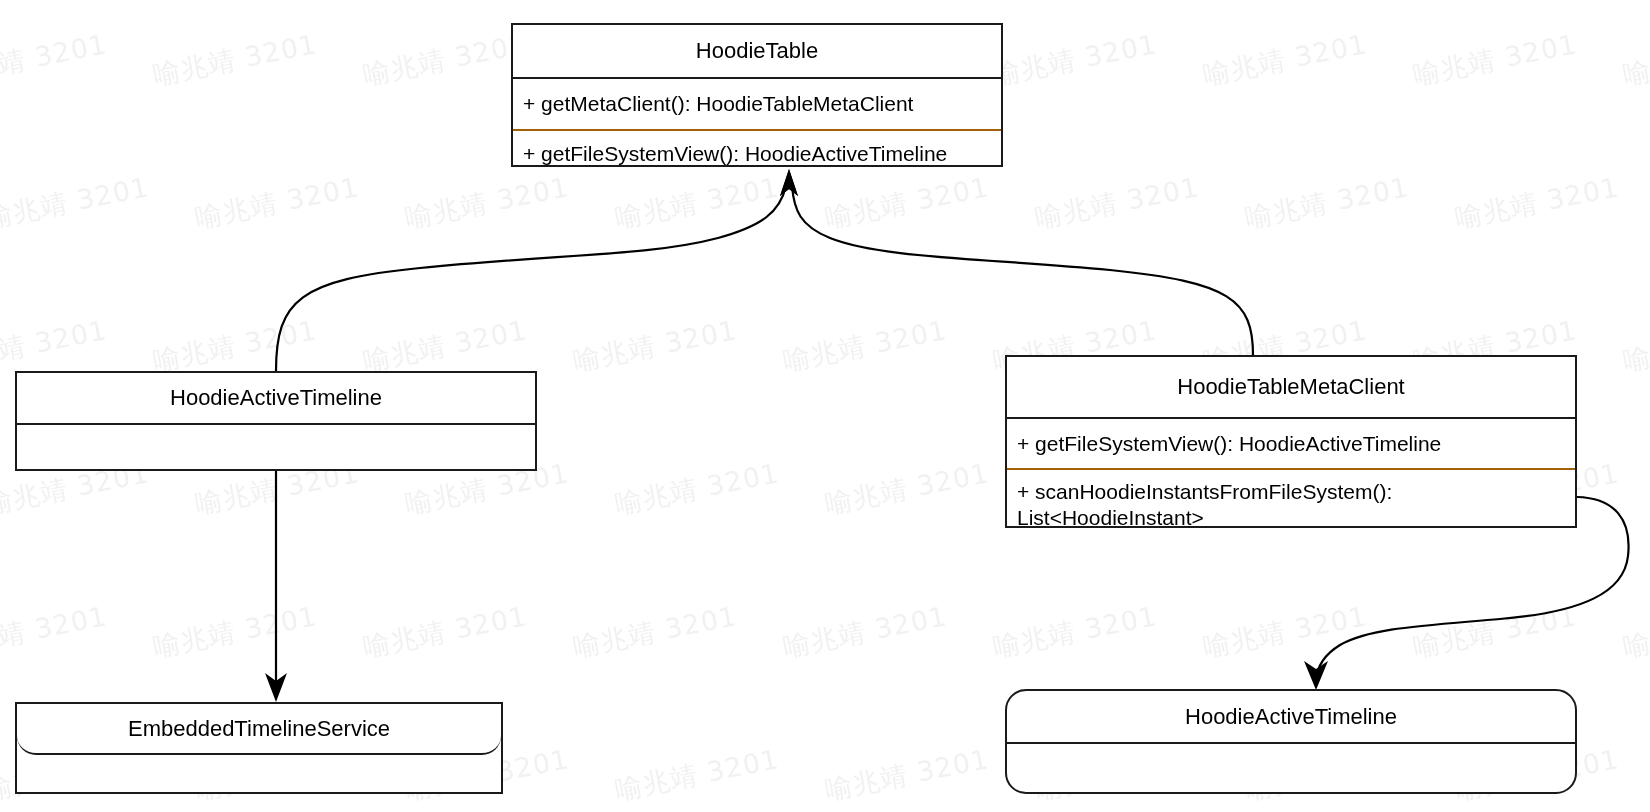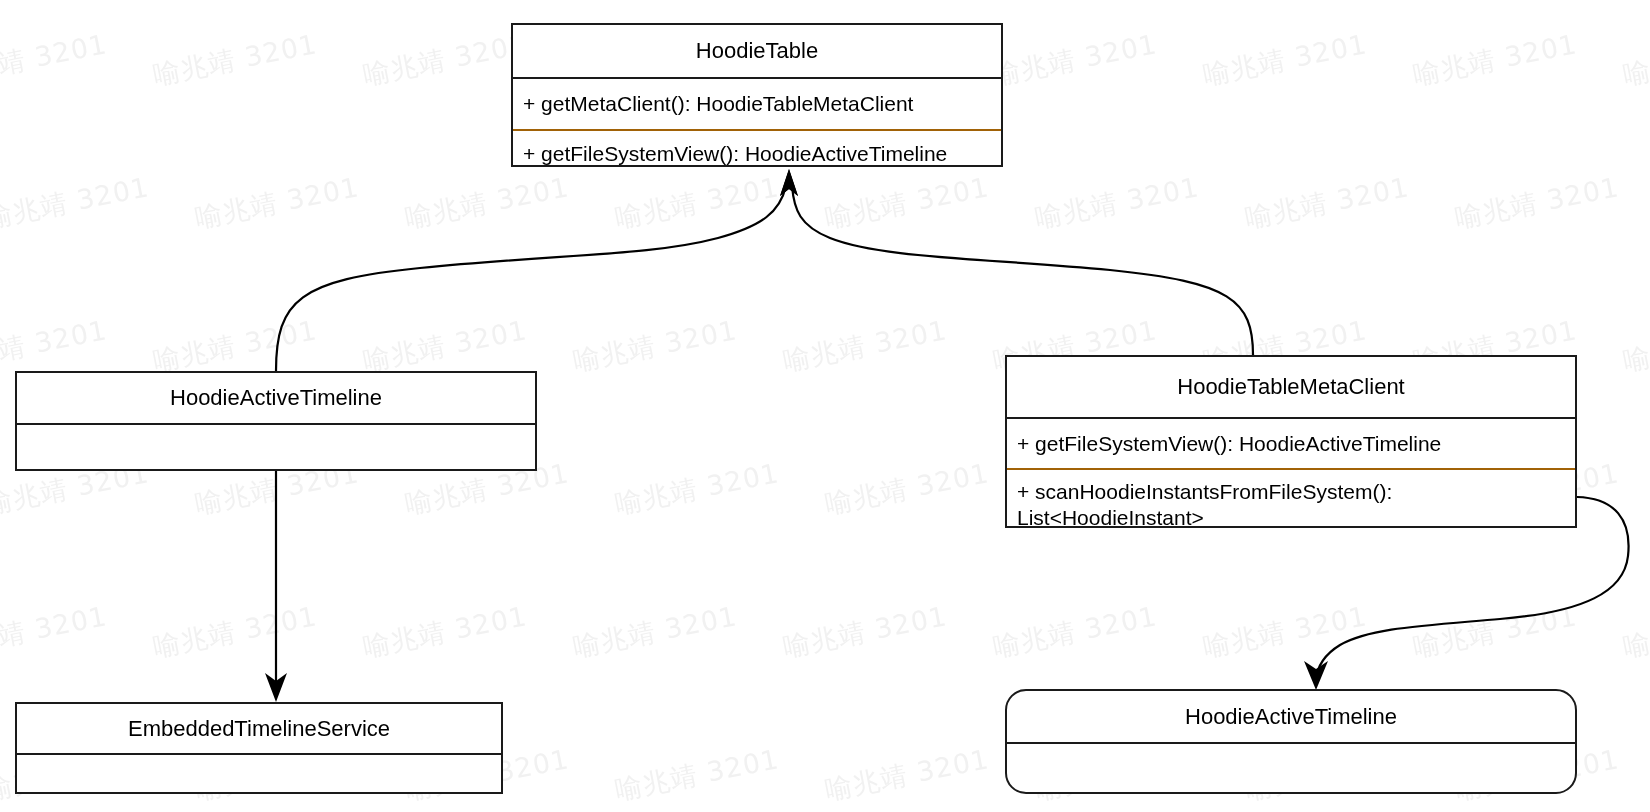--- a/index.html
+++ b/index.html
@@ -207,21 +207,21 @@
     <div class="uml-compartment empty-compartment" style="height:44px;"></div>
   </div>
 
   <div class="uml-class" style="left:1005px; top:355px; width:572px; height:173px;">
     <div class="uml-title" style="height:62px;">HoodieTableMetaClient</div>
     <div class="uml-compartment with-sep" style="height:51px;">+ getFileSystemView(): HoodieActiveTimeline</div>
     <div class="uml-compartment multiline" style="height:68px;">+ scanHoodieInstantsFromFileSystem(): List&lt;HoodieInstant&gt;</div>
   </div>
 
   <div class="uml-class" style="left:15px; top:702px; width:488px; height:92px;">
-    <div class="uml-title" style="height:51px;">EmbeddedTimelineService</div>
+    <div class="uml-title" style="height:51px;border-radius:19px;">EmbeddedTimelineService</div>
     <div class="uml-compartment empty-compartment" style="height:37px;"></div>
   </div>
 
   <div class="uml-class" style="left:1005px; top:689px; width:572px; height:105px;border-radius:21px;">
     <div class="uml-title" style="height:53px;">HoodieActiveTimeline</div>
     <div class="uml-compartment empty-compartment" style="height:48px;"></div>
   </div>
 
 </div>
 

